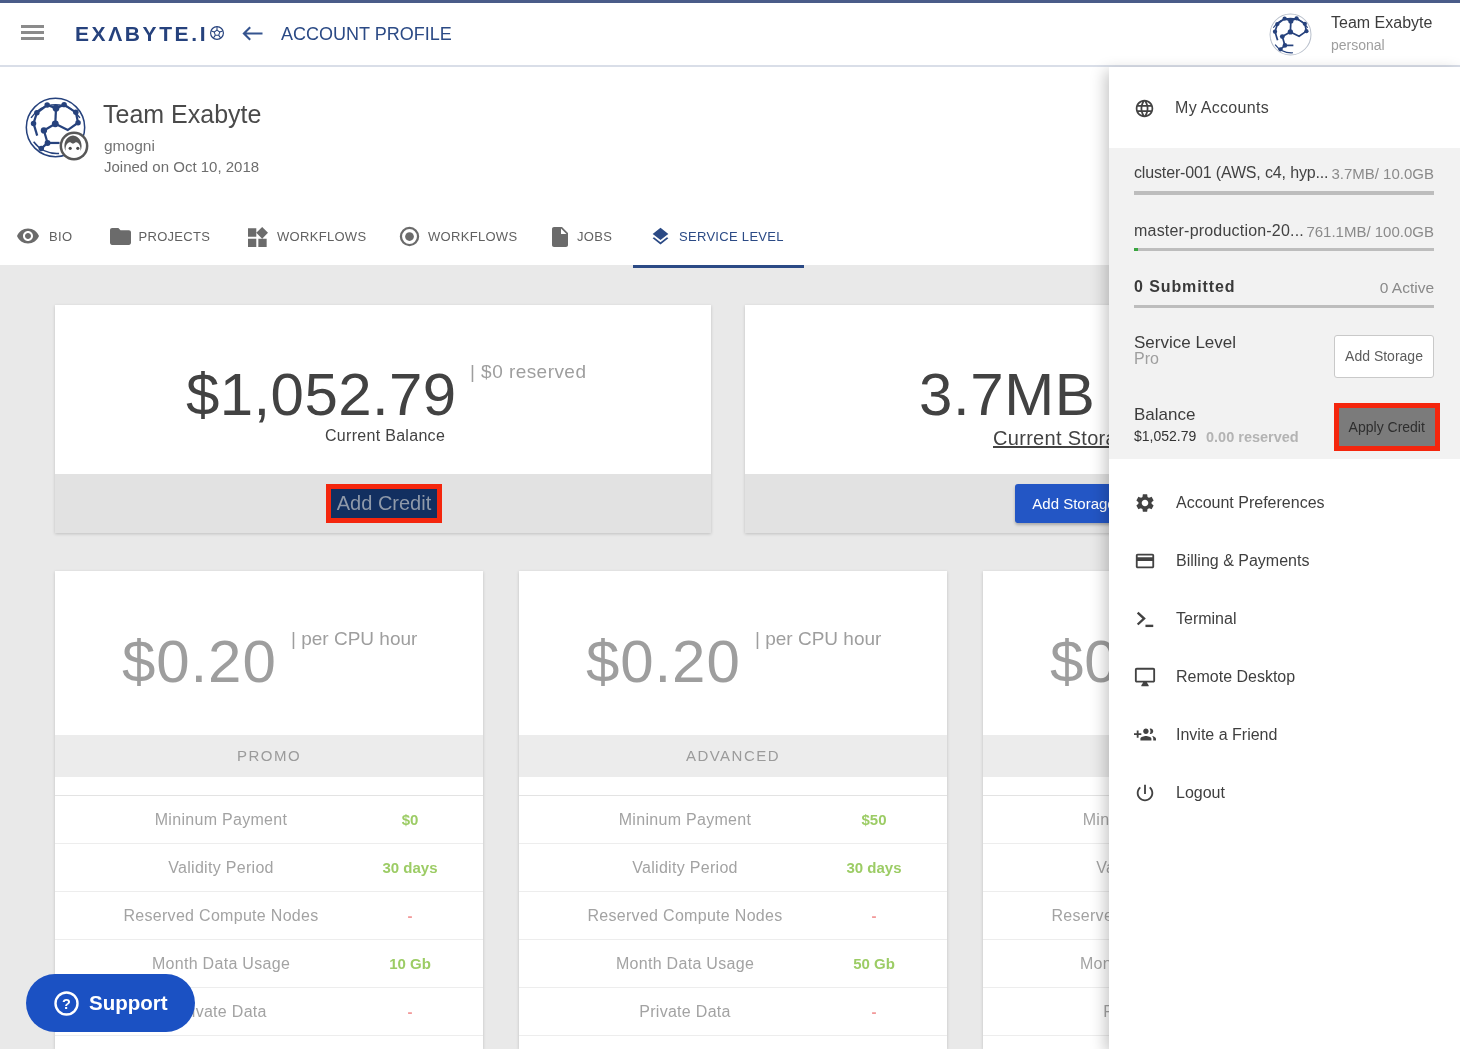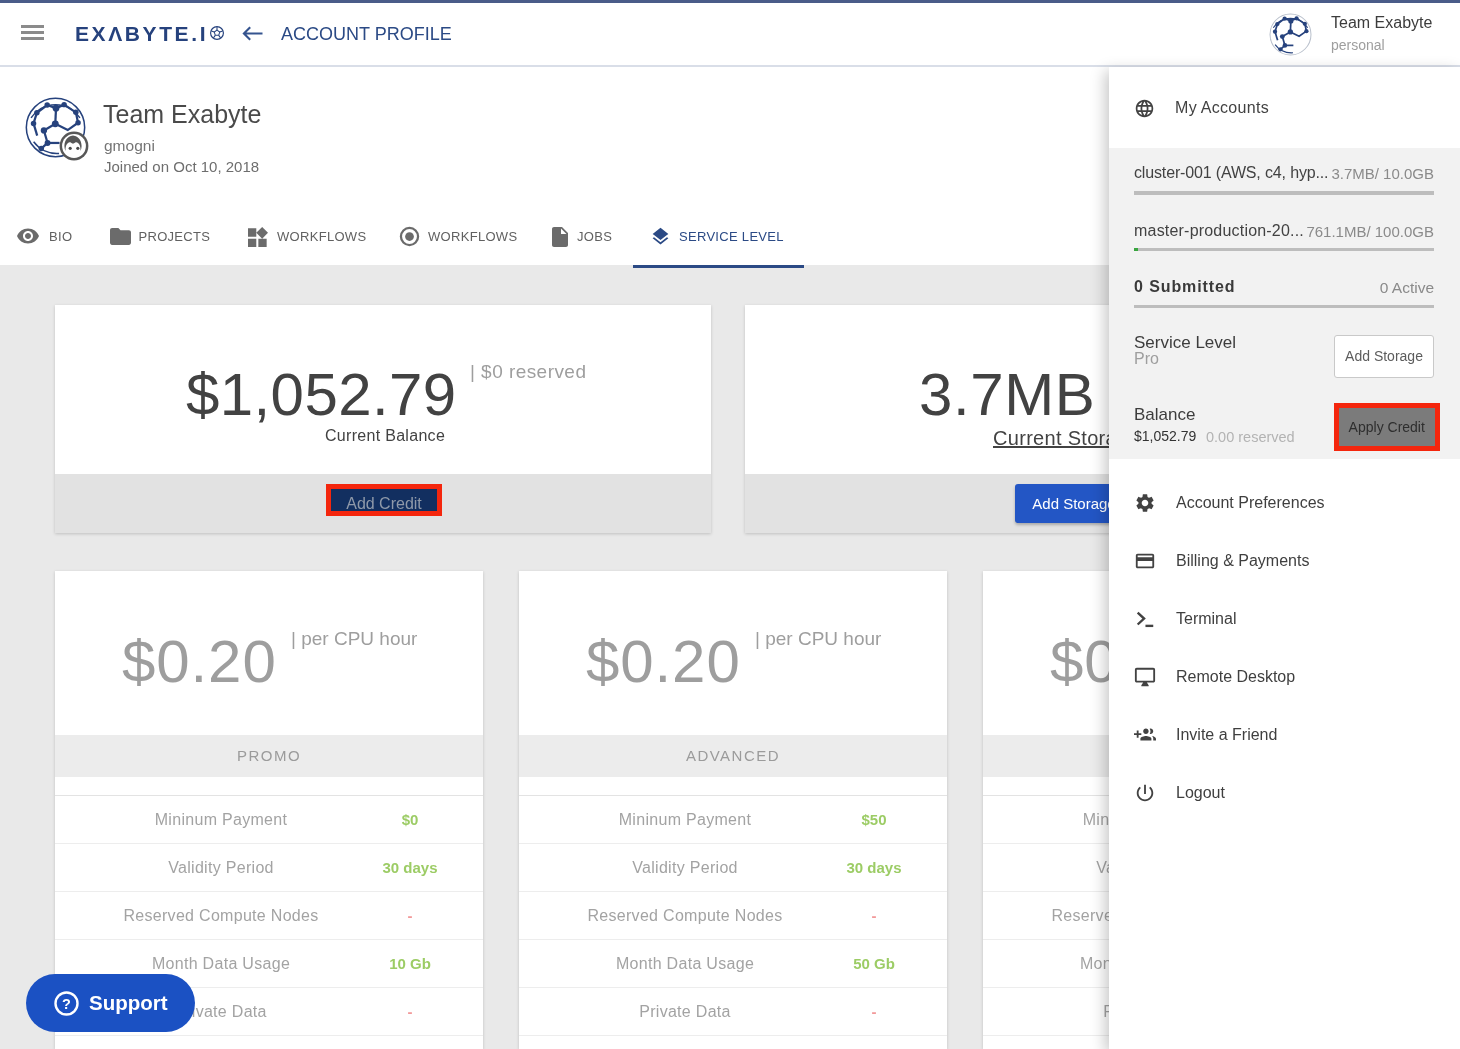--- a/index.html
+++ b/index.html
@@ -145,21 +145,21 @@
   </svg>
   <div class="abs tabl" style="left:679px;top:229.5px;color:#2b4a85;">SERVICE LEVEL</div>
 
   <div class="abs card" style="left:55px;top:305px;width:656px;height:228px;">
     <div style="height:169px;background:#fff;"></div>
     <div style="height:59px;background:#e2e2e2;"></div>
   </div>
   <div class="abs" style="left:186px;top:364.5px;font-size:60px;color:#424242;line-height:1;letter-spacing:0.4px;">$1,052.79</div>
   <div class="abs" style="left:470px;top:361.5px;font-size:19px;color:#9e9e9e;line-height:1;letter-spacing:0.45px;">| $0 reserved</div>
   <div class="abs" style="left:325px;top:427.5px;font-size:16px;color:#424242;line-height:1;letter-spacing:0.3px;">Current Balance</div>
-  <div class="abs" style="left:326px;top:483.5px;width:116px;height:32px;border:5px solid #f4260d;background:#122f60;color:#8f99a9;font-size:16px;text-align:center;line-height:29px;">Add Credit</div>
+  <div class="abs" style="left:326px;top:483.5px;width:116px;height:39px;border:5px solid #f4260d;background:#122f60;color:#8f99a9;font-size:20px;text-align:center;line-height:29px;">Add Credit</div>
 
   <div class="abs card" style="left:745px;top:305px;width:656px;height:228px;">
     <div style="height:169px;background:#fff;"></div>
     <div style="height:59px;background:#e2e2e2;"></div>
   </div>
   <div class="abs" style="left:919px;top:364.5px;font-size:60px;color:#424242;line-height:1;letter-spacing:0.6px;">3.7MB</div>
   <div class="abs" style="left:993px;top:427.5px;font-size:20px;color:#424242;line-height:1;letter-spacing:0.3px;text-decoration:underline;">Current Storage</div>
   <div class="abs" style="left:1015px;top:484px;width:118px;height:39px;background:#2356c5;border-radius:3px;color:#fff;font-size:15px;text-align:center;line-height:39px;box-shadow:0 2px 3px rgba(0,0,0,.25);">Add Storage</div>
 
   <div class="abs card pricing" style="left:55px;">
@@ -279,21 +279,21 @@
       <span style="color:#3a3a3a;font-weight:700;letter-spacing:0.9px;">0 Submitted</span><span style="position:absolute;right:0;color:#8a8a8a;font-size:15.5px;top:0.5px;">0 Active</span>
     </div>
     <div style="position:absolute;left:25px;top:238px;width:300px;height:3px;background:#bdbdbd;"></div>
 
     <div style="position:absolute;left:25px;top:267px;font-size:17px;color:#3d3d3d;line-height:1;">Service Level</div>
     <div style="position:absolute;left:25px;top:284px;font-size:16px;color:#9e9e9e;line-height:1;">Pro</div>
     <div style="position:absolute;left:225px;top:267.5px;width:100px;height:43px;background:#fff;border:1.5px solid #c9c9c9;border-radius:3px;color:#5c5c5c;font-size:14px;text-align:center;line-height:40px;">Add Storage</div>
 
     <div style="position:absolute;left:25px;top:338.5px;font-size:17px;color:#3d3d3d;line-height:1;">Balance</div>
     <div style="position:absolute;left:25px;top:362px;font-size:14px;color:#333;line-height:1;">$1,052.79</div>
-    <div style="position:absolute;left:97px;top:362.5px;font-size:14.5px;color:#b3b3b3;line-height:1;">0.00 reserved</div>
+    <div style="position:absolute;left:97px;top:362.5px;font-size:14.5px;color:#b3b3b3;line-height:1;font-weight:bold;">0.00 reserved</div>
     <div style="position:absolute;left:225px;top:336px;width:105.5px;height:48px;border:5px solid #f4260d;background:#7b7b7b;color:#2e2e2e;font-size:14px;text-align:center;line-height:38px;">Apply Credit</div>
 
     <svg style="position:absolute;left:25px;top:425px;" width="22" height="22" viewBox="0 0 24 24">
         <path d="M19.14 12.94c.04-.3.06-.61.06-.94 0-.32-.02-.64-.07-.94l2.03-1.58c.18-.14.23-.41.12-.61l-1.92-3.32c-.12-.22-.37-.29-.59-.22l-2.39.96c-.5-.38-1.03-.7-1.62-.94l-.36-2.54c-.04-.24-.24-.41-.48-.41h-3.84c-.24 0-.43.17-.47.41l-.36 2.54c-.59.24-1.13.57-1.62.94l-2.39-.96c-.22-.08-.47 0-.59.22L2.74 8.87c-.12.21-.08.47.12.61l2.03 1.58c-.05.3-.09.63-.09.94s.02.64.07.94l-2.03 1.58c-.18.14-.23.41-.12.61l1.92 3.32c.12.22.37.29.59.22l2.39-.96c.5.38 1.03.7 1.62.94l.36 2.54c.05.24.24.41.48.41h3.84c.24 0 .44-.17.47-.41l.36-2.54c.59-.24 1.13-.56 1.62-.94l2.39.96c.22.08.47 0 .59-.22l1.92-3.32c.12-.22.07-.47-.12-.61l-2.01-1.58zM12 15.6c-1.98 0-3.6-1.62-3.6-3.6s1.62-3.6 3.6-3.6 3.6 1.62 3.6 3.6-1.62 3.6-3.6 3.6z" fill="#424242"></path>
       </svg>
     <div class="mtext" style="top:428px;">Account Preferences</div>
     <svg style="position:absolute;left:25px;top:483px;" width="22" height="22" viewBox="0 0 24 24">
         <path d="M20 4H4c-1.11 0-1.99.89-1.99 2L2 18c0 1.11.89 2 2 2h16c1.11 0 2-.89 2-2V6c0-1.11-.89-2-2-2zm0 14H4v-6h16v6zm0-10H4V6h16v2z" fill="#424242"></path>
       </svg>
     <div class="mtext" style="top:486px;">Billing &amp; Payments</div>

